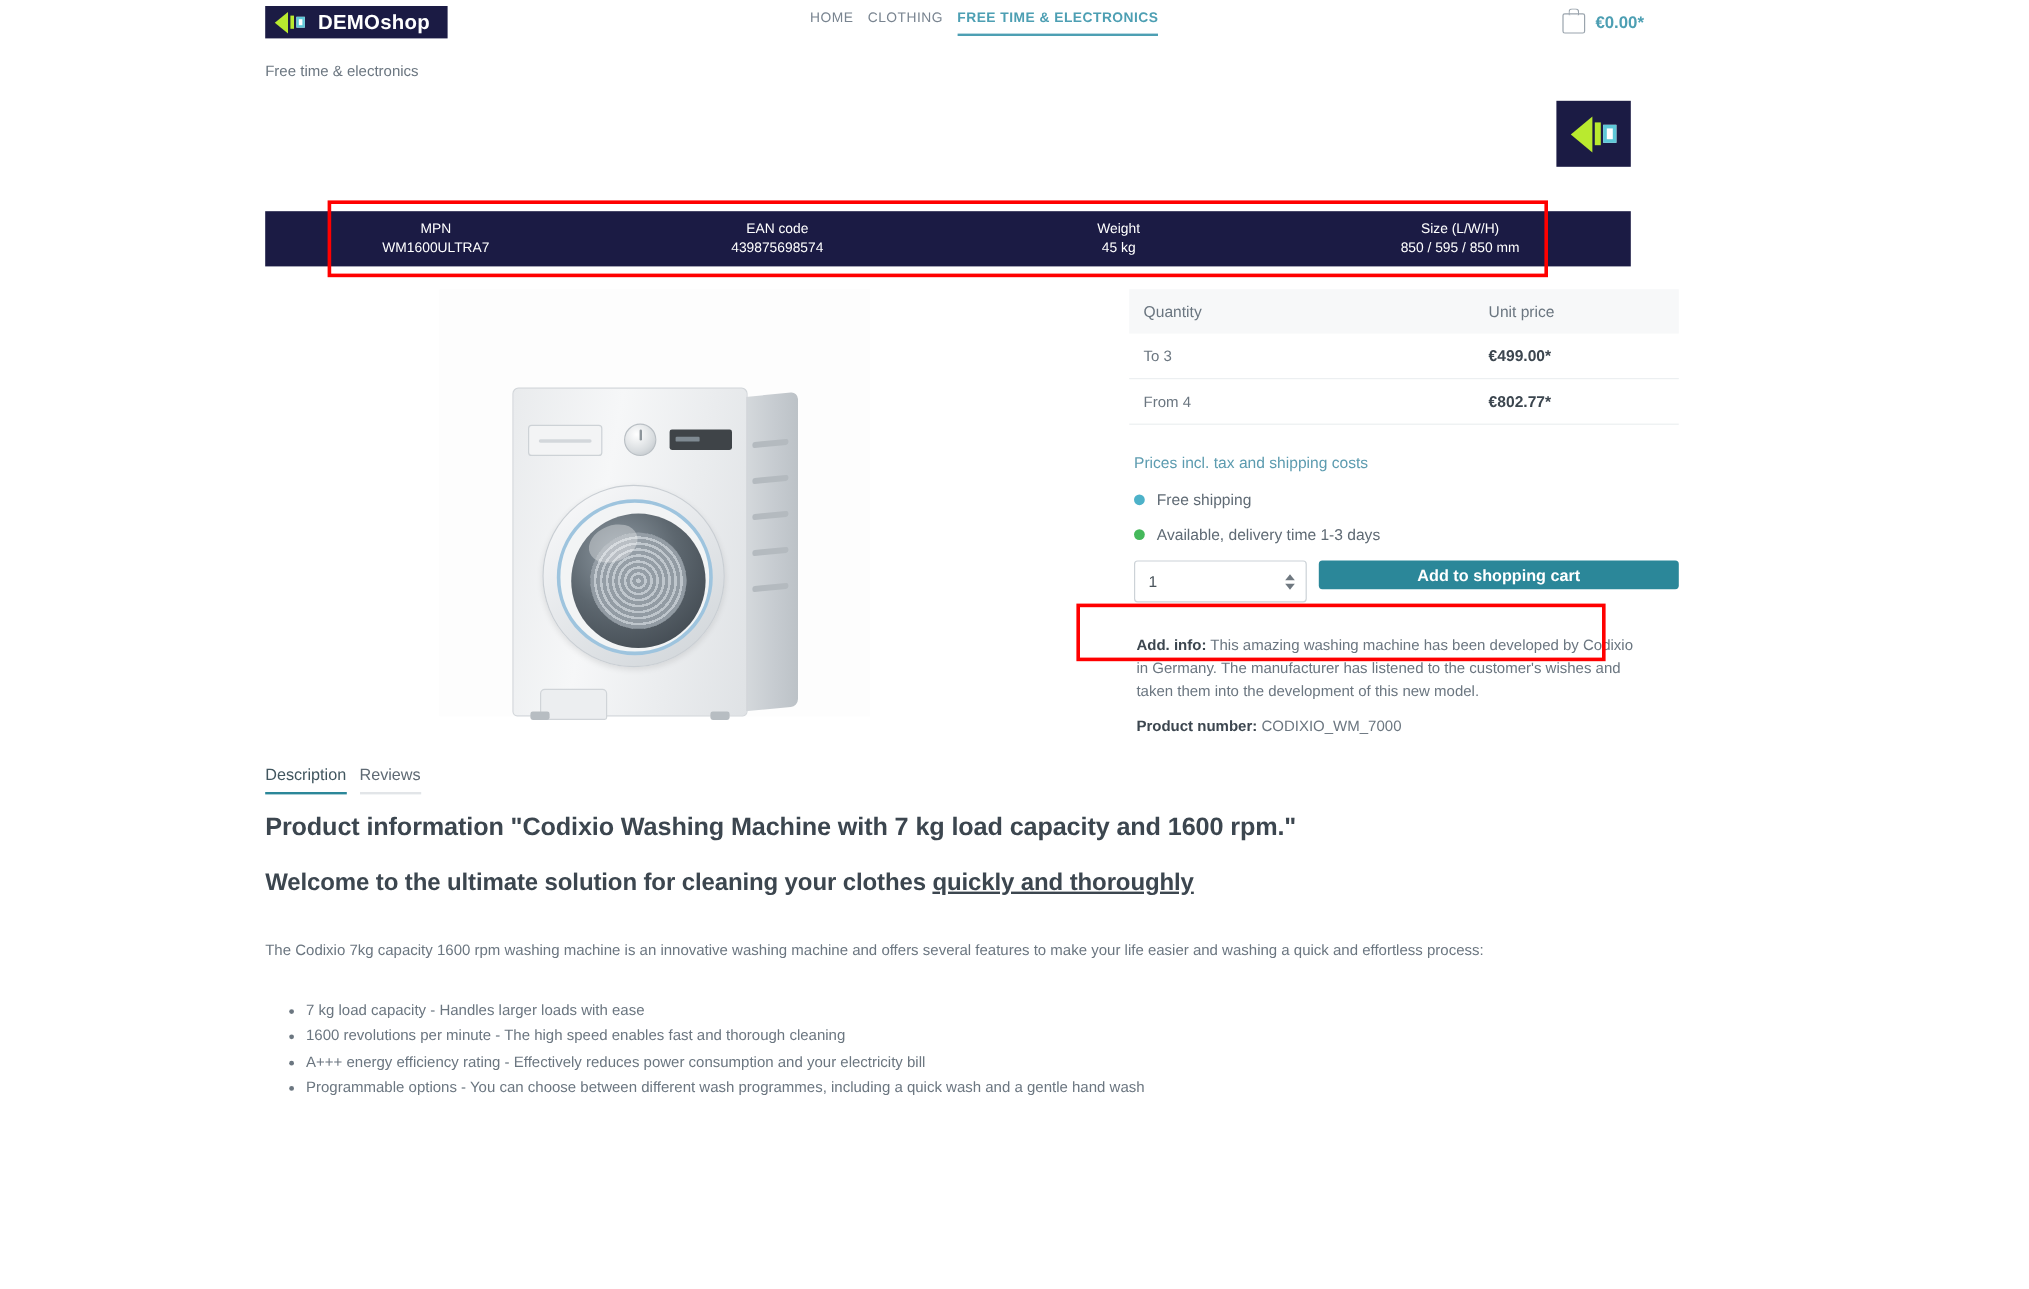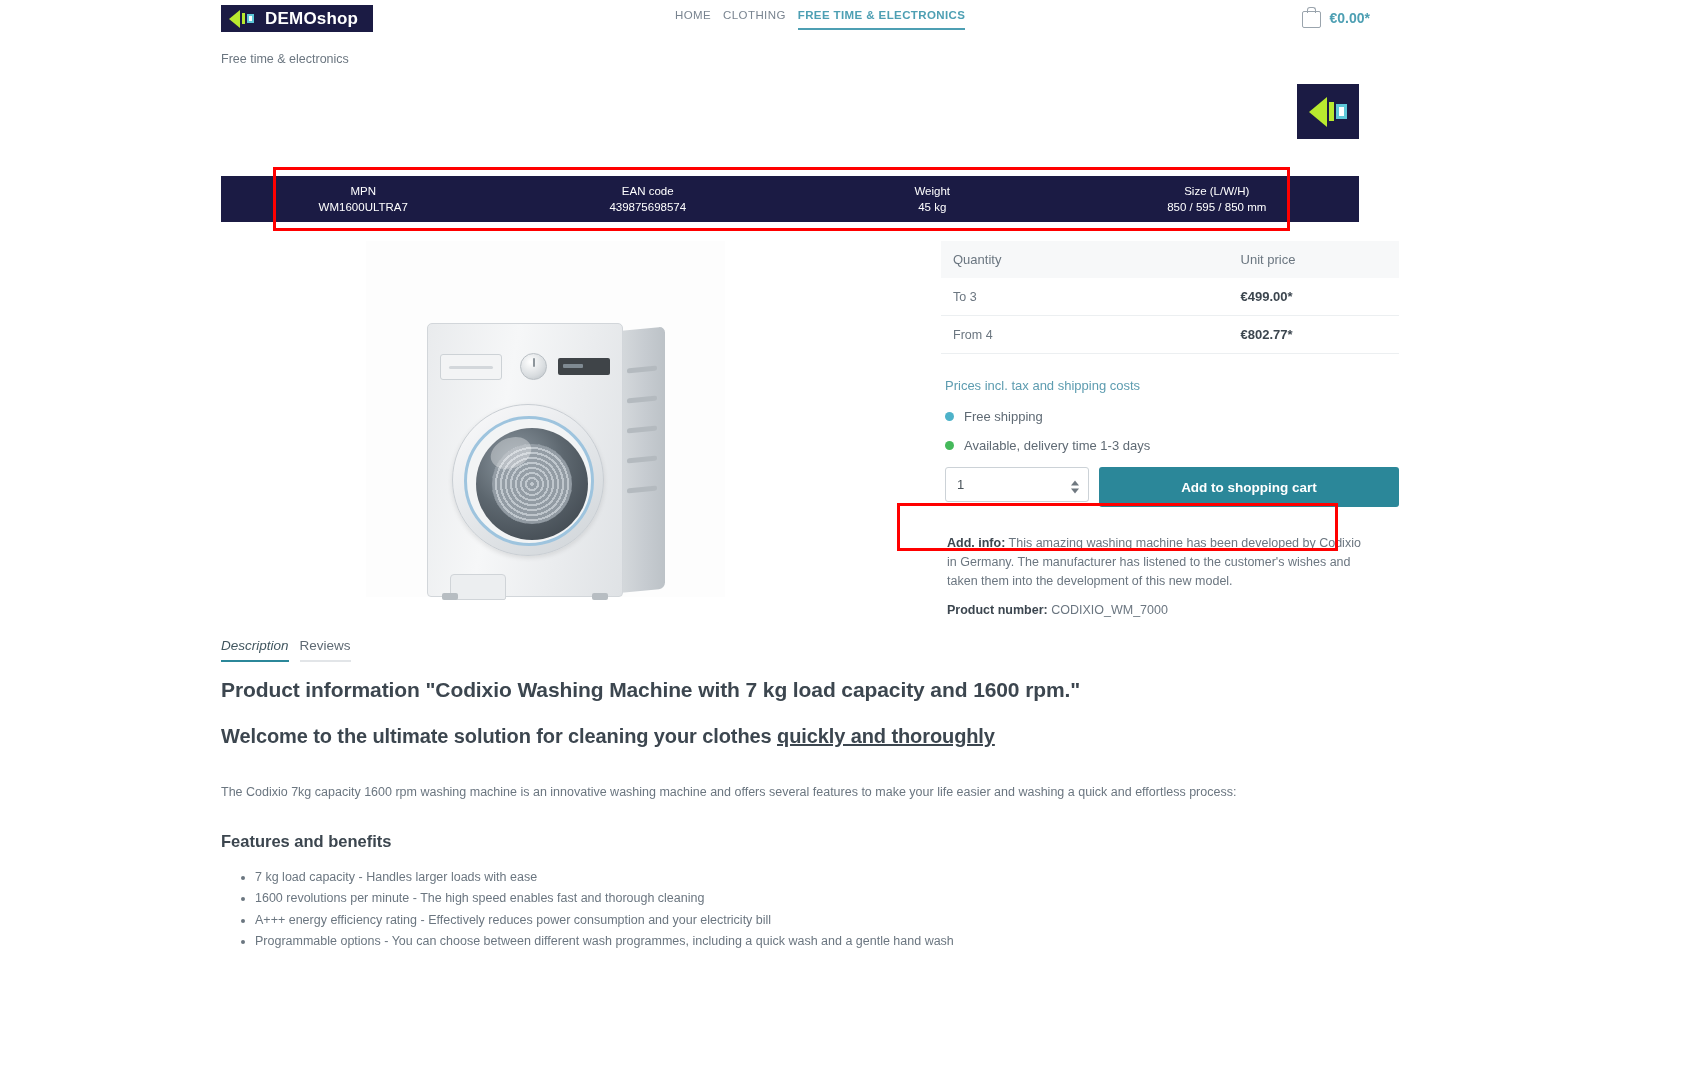--- a/index.html
+++ b/index.html
@@ -336,21 +336,21 @@
     display: flex; flex-direction: column; gap: 3px;
   }
   .qty-spin i {
     width: 0; height: 0;
     border-left: 4px solid transparent;
     border-right: 4px solid transparent;
   }
   .qty-spin i.up { border-bottom: 5px solid #6f7880; }
   .qty-spin i.dn { border-top: 5px solid #6f7880; }
   .cart-btn {
-    flex: 1; height: 40px;
+    flex: 1; height: 24px;
     background: #2b8799;
     color: #ffffff;
     border: none;
     border-radius: 3px;
     font-size: 13.5px;
     font-weight: bold;
     cursor: pointer;
     font-family: "Liberation Sans", sans-serif;
   }
   .addinfo {
@@ -385,21 +385,21 @@
     display: flex;
     gap: 11px;
   }
   .tab {
     font-size: 13.5px;
     color: #5f6a74;
     padding-bottom: 7px;
     border-bottom: 2px solid #e2e5e8;
     cursor: pointer;
   }
-  .tab.active { color: #41565f; border-bottom-color: #2b8799; font-style: italic; }
+  .tab.active { color: #41565f; border-bottom-color: #2b8799; }
 
   .desc { position: absolute; left: 221px; top: 678px; width: 1140px; }
   .desc h2 {
     font-size: 21px;
     font-weight: bold;
     color: #3c464f;
     margin-bottom: 23px;
     letter-spacing: -.1px;
   }
   .desc h3 {
@@ -573,21 +573,20 @@
 
   <div class="tabs">
     <div class="tab active">Description</div>
     <div class="tab">Reviews</div>
   </div>
 
   <div class="desc">
     <h2>Product information "Codixio Washing Machine with 7 kg load capacity and 1600 rpm."</h2>
     <h3><span>Welcome to the ultimate solution for cleaning your clothes </span><u>quickly and thoroughly</u></h3>
     <p class="intro">The Codixio 7kg capacity 1600 rpm washing machine is an innovative washing machine and offers several features to make your life easier and washing a quick and effortless process:</p>
-    <h4>Features and benefits</h4>
     <ul>
       <li>7 kg load capacity - Handles larger loads with ease</li>
       <li>1600 revolutions per minute - The high speed enables fast and thorough cleaning</li>
       <li>A+++ energy efficiency rating - Effectively reduces power consumption and your electricity bill</li>
       <li>Programmable options - You can choose between different wash programmes, including a quick wash and a gentle hand wash</li>
     </ul>
   </div>
 
 </div>
 

